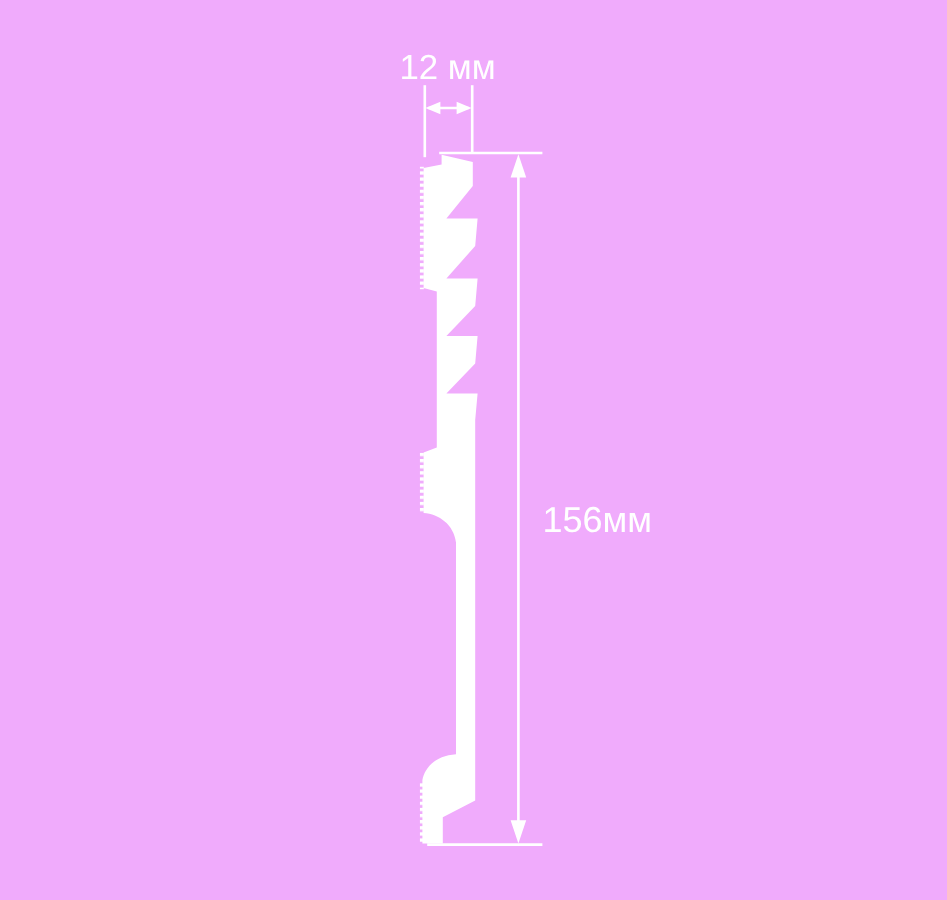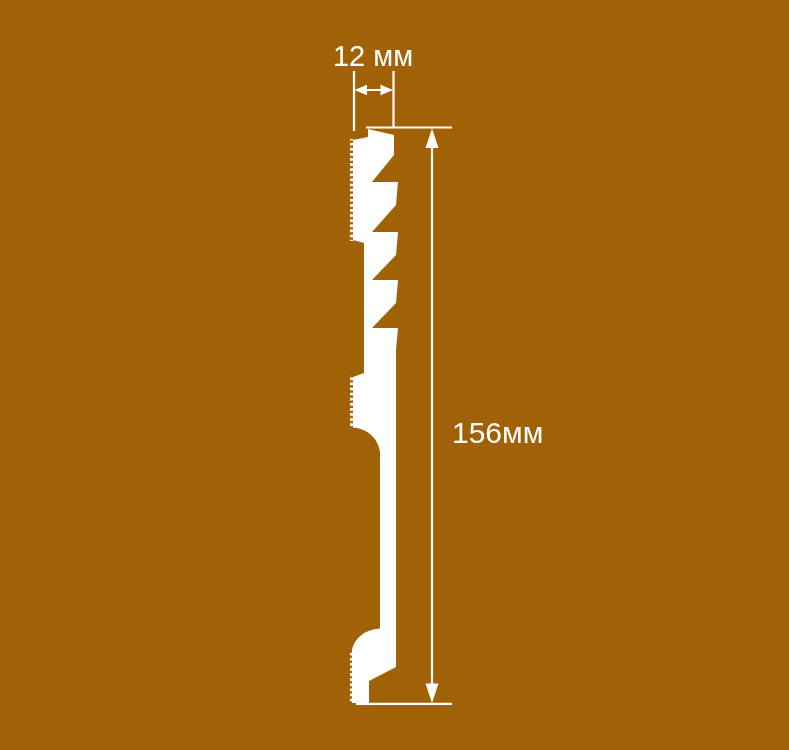--- a/index.html
+++ b/index.html
@@ -1,17 +1,17 @@
 <!DOCTYPE html>
 <html><head>
 <meta charset="utf-8">
 <style>
   html,body{margin:0;padding:0;}
   body{background:#928e84;font-family:"Liberation Sans","DejaVu Sans",sans-serif;}
-  .stage{position:relative;width:789px;height:750px;overflow:hidden;background:#a16207;}
+  .stage{position:relative;width:789px;height:750px;overflow:hidden;background:#f0abfc;}
   svg{display:block;}
   .wline{stroke:#ffffff;stroke-width:2.2;fill:none;}
   .wfill{fill:#ffffff;stroke:none;}
   .dim-text{fill:#ffffff;font-family:"Liberation Sans","DejaVu Sans",sans-serif;font-weight:400;}
   .dim-text.w{font-size:29px;}
   .dim-text.h{font-size:30px;}
 </style>
 </head>
 <body>
 

